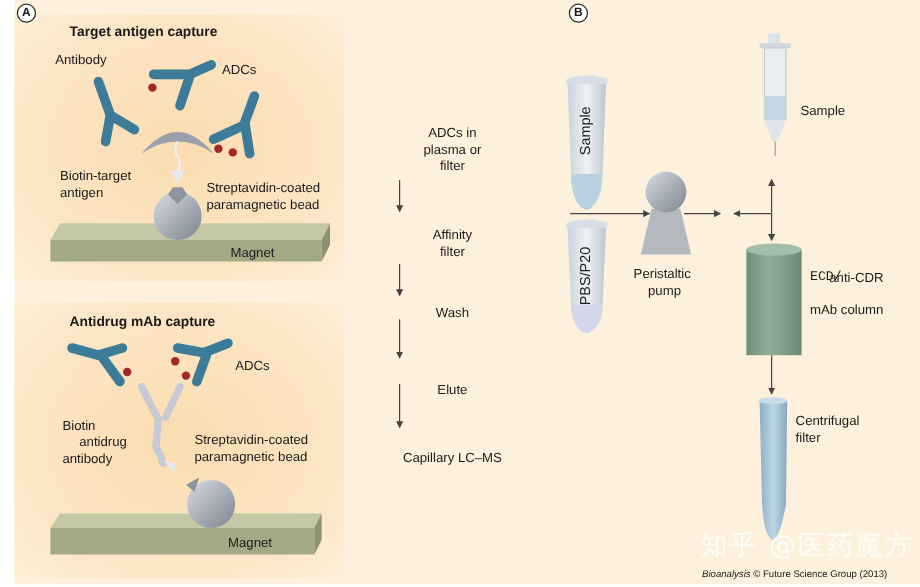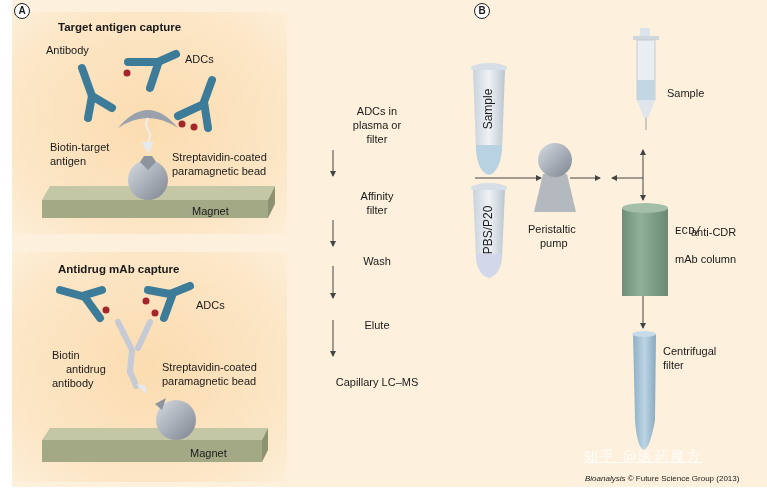--- a/index.html
+++ b/index.html
@@ -8,21 +8,21 @@
   .bg { position: absolute; left: 12px; top: 0; width: 755px; height: 487px; background: #fdf1dd; }
   .panel-box { position: absolute; background: radial-gradient(ellipse at center, #fbdcb0 0%, #fce6c6 70%, #fdefd8 100%); }
   .txt { position: absolute; font-size: 11px; line-height: 14px; white-space: nowrap; }
   .title { font-weight: bold; font-size: 11.5px; }
   .center { text-align: center; margin-left: 44px; }
   .circle-label { position: absolute; width: 16px; height: 16px; border: 1.5px solid #222; border-radius: 50%;
     font-size: 10px; font-weight: bold; text-align: center; line-height: 13px; background: #fff; }
   svg.layer { position: absolute; left: 0; top: 0; width: 767px; height: 489px; }
   .rot { position: absolute; transform: rotate(-90deg); transform-origin: center; font-size: 12px; white-space: nowrap; text-align: center; }
   .credit { font-size: 8px; }
-  .watermark { font-size: 14px; color: rgba(255,255,255,0.85); font-family: "DejaVu Sans", sans-serif; letter-spacing: 2px; text-decoration: underline; }
+  .watermark { font-size: 22px; color: rgba(255,255,255,0.85); font-family: "DejaVu Sans", sans-serif; letter-spacing: 2px; }
 </style>
 </head>
 <body>
 
 <div class="bg"></div>
 
 <div class="panel-box" style="left:12px;top:12px;width:275px;height:222px;"></div>
 <div class="panel-box" style="left:12px;top:252px;width:275px;height:230px;"></div>
 
 <svg class="layer" xmlns="http://www.w3.org/2000/svg">

